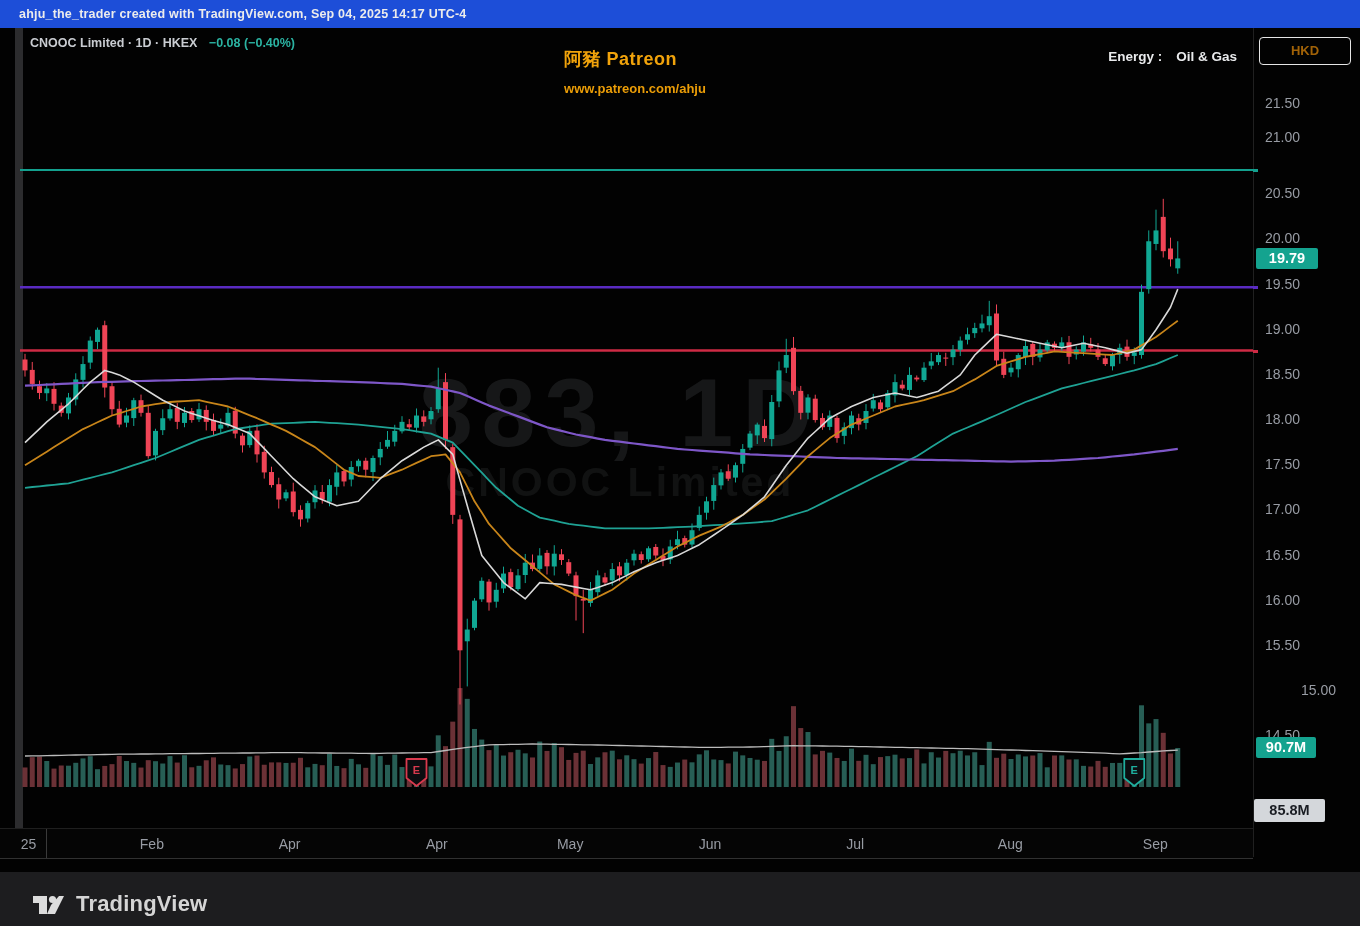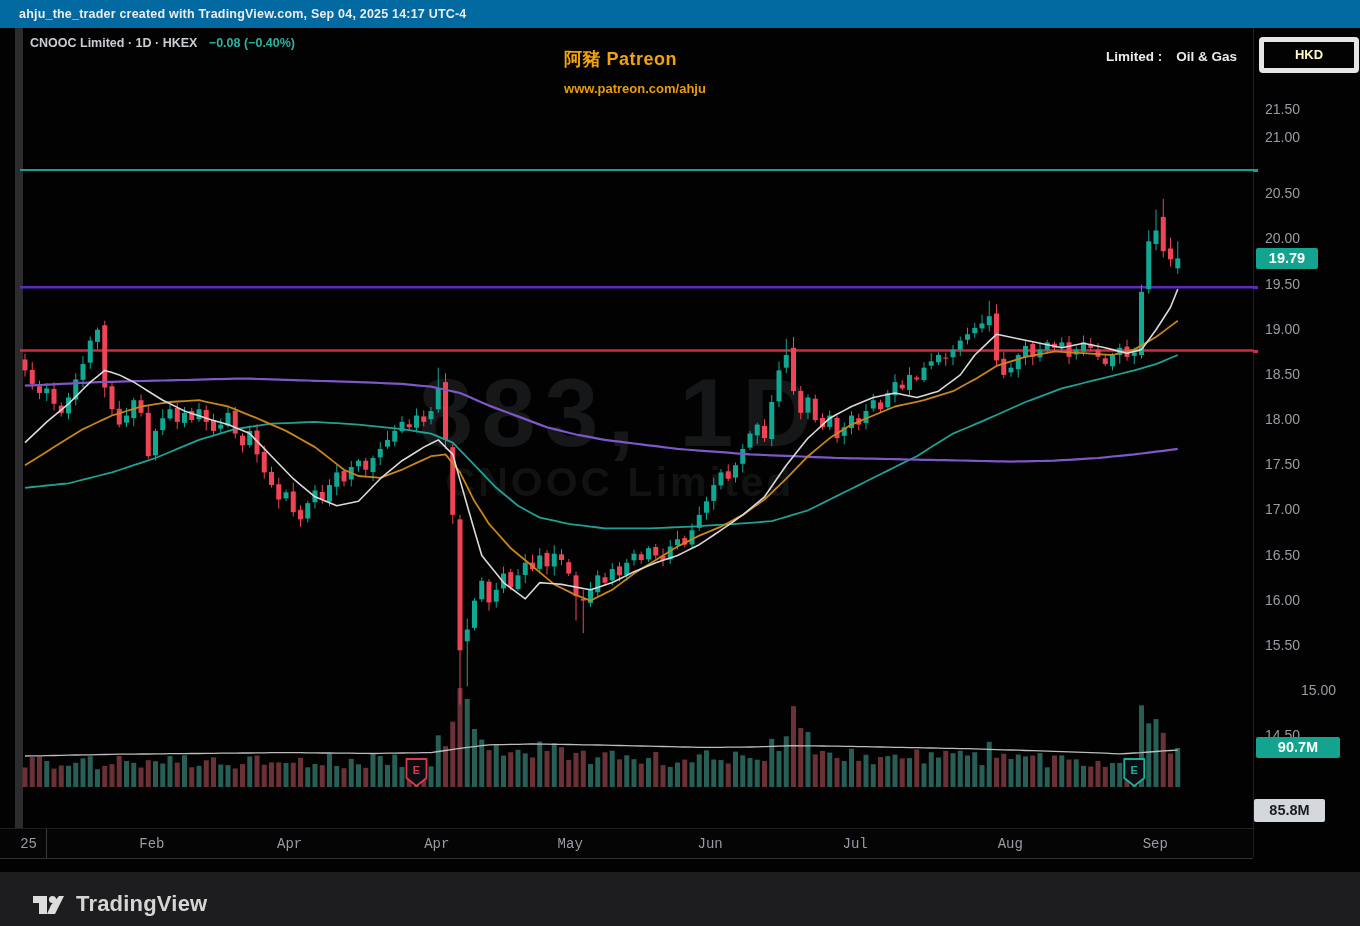--- a/index.html
+++ b/index.html
@@ -1,49 +1,49 @@
 <!DOCTYPE html>
 <html><head>
 <meta charset="utf-8">
 <style>
   html,body{margin:0;padding:0;background:#000;}
   .screen{position:relative;width:1360px;height:926px;background:#020202;overflow:hidden;
           font-family:"Liberation Sans",sans-serif;}
   
-  .topbar{position:absolute;left:0;top:0;width:1360px;height:28px;background:#0369a1;z-index:6;}
+  .topbar{position:absolute;left:0;top:0;width:1360px;height:28px;background:#1d4ed8;z-index:6;}
   .topbar span{display:inline-block;padding-left:19px;line-height:29px;font-size:12.5px;
                font-weight:bold;color:#ececec;letter-spacing:.2px;}
   
   .left-strip{position:absolute;left:15px;top:28px;width:8px;height:829px;background:#2c2c2e;z-index:1;}
   #plot{position:absolute;left:0;top:28px;z-index:2;}
   .legend{position:absolute;left:30px;top:36px;z-index:5;font-size:12.5px;font-weight:bold;white-space:nowrap;}
   .legend .sym{color:#c9ccd1;}
   .legend .chg{color:#2bb3a2;margin-left:8px;}
   .brandmark{position:absolute;left:635px;top:47px;transform:translateX(-50%);z-index:5;}
   .brandmark .t1{font-size:18px;font-weight:bold;color:#f1a30b;letter-spacing:.5px;}
   .brandmark .t2{font-size:13px;font-weight:bold;color:#eb9d07;margin-top:10px;}
   .sector{position:absolute;top:49px;right:123px;z-index:5;font-size:13.5px;font-weight:bold;color:#e9eaec;}
   .sector .lbl{margin-right:14px;}
-  .curr-btn{position:absolute;left:1259px;top:37px;width:90px;height:26px;border:5px solid #e5e5e5;
-            border-radius:4px;color:#fef9c3;font-size:13px;font-weight:bold;text-align:center;
+  .curr-btn{position:absolute;left:1259px;top:37px;width:90px;height:26px;border:1px solid #e5e5e5;
+            border-radius:4px;color:#a16207;font-size:13px;font-weight:bold;text-align:center;
             line-height:26px;z-index:6;background:transparent;}
   
   .price-axis-label{position:absolute;left:1265px;font-size:14px;color:#989ca4;z-index:4;}
   .axis-dash{position:absolute;left:1253px;width:5px;height:3px;z-index:4;}
   .v-sep{position:absolute;left:1253px;top:28px;width:1px;height:829px;background:#202020;z-index:3;}
   .time-axis{position:absolute;left:0;top:828px;width:1253px;height:29px;z-index:4;
              border-top:1px solid #1f1f1f;border-bottom:1px solid #313131;background:#050505;}
   .time-label{position:absolute;top:7px;width:44px;margin-left:-22px;text-align:center;
-              font-size:14px;color:#989ca4;font-family:Liberation Mono, monospace;}
+              font-size:14px;color:#989ca4;}
   .year-tick{position:absolute;left:46px;top:0;width:1px;height:29px;background:#3a3a3a;}
   
   .badge{position:absolute;z-index:7;text-align:center;font-weight:bold;border-radius:2px;}
   .badge.last{left:1256px;top:248px;width:62px;height:21px;line-height:21px;background:#14a38f;
               color:#fff;font-size:14.5px;}
-  .badge.vol{left:1256px;top:737px;width:84px;height:21px;line-height:21px;background:#14a38f;
+  .badge.vol{left:1256px;top:737px;width:60px;height:21px;line-height:21px;background:#14a38f;
              color:#fff;font-size:14.5px;}
   .badge.volma{left:1254px;top:759px;width:71px;height:23px;line-height:23px;background:#d4d7db;
                color:#191c22;font-size:14.5px;margin-top:40px;}
   
   .footer{position:absolute;left:0;top:862px;width:1360px;height:64px;background:#1d1d1f;z-index:6;margin-top:10px;}
   .footer .brandrow{position:absolute;left:30px;top:14px;display:flex;align-items:center;}
   .footer .brandtext{margin-left:10px;font-size:22px;font-weight:bold;color:#d5d5d5;letter-spacing:.2px;}
 </style>
 </head>
 <body>
@@ -561,29 +561,29 @@
     <span class="sym">CNOOC Limited · 1D · HKEX</span>
     <span class="chg">−0.08 (−0.40%)</span>
   </div>
 
   <div class="brandmark">
     <div class="t1">阿豬 Patreon</div>
     <div class="t2">www.patreon.com/ahju</div>
   </div>
 
   <div class="sector">
-    <span class="lbl">Limited :</span><span>Oil &amp; Gas</span>
+    <span class="lbl">Energy :</span><span>Oil &amp; Gas</span>
   </div>
 
   <div class="curr-btn">HKD</div>
 
   <div class="v-sep"></div>
 
   <div id="price-axis">
-      <div class="price-axis-label" style="top: 101px; text-align: center;">21.50</div>
+      <div class="price-axis-label" style="top: 95px; text-align: center;">21.50</div>
       <div class="price-axis-label" style="top: 129px;">21.00</div>
       <div class="price-axis-label" style="top: 185.3px;">20.50</div>
       <div class="price-axis-label" style="top: 230.45px;">20.00</div>
       <div class="price-axis-label" style="top: 275.6px;">19.50</div>
       <div class="price-axis-label" style="top: 320.75px;">19.00</div>
       <div class="price-axis-label" style="top: 365.9px;">18.50</div>
       <div class="price-axis-label" style="top: 411.05px;">18.00</div>
       <div class="price-axis-label" style="top: 456.2px;">17.50</div>
       <div class="price-axis-label" style="top: 501.35px;">17.00</div>
       <div class="price-axis-label" style="top: 546.5px;">16.50</div>

